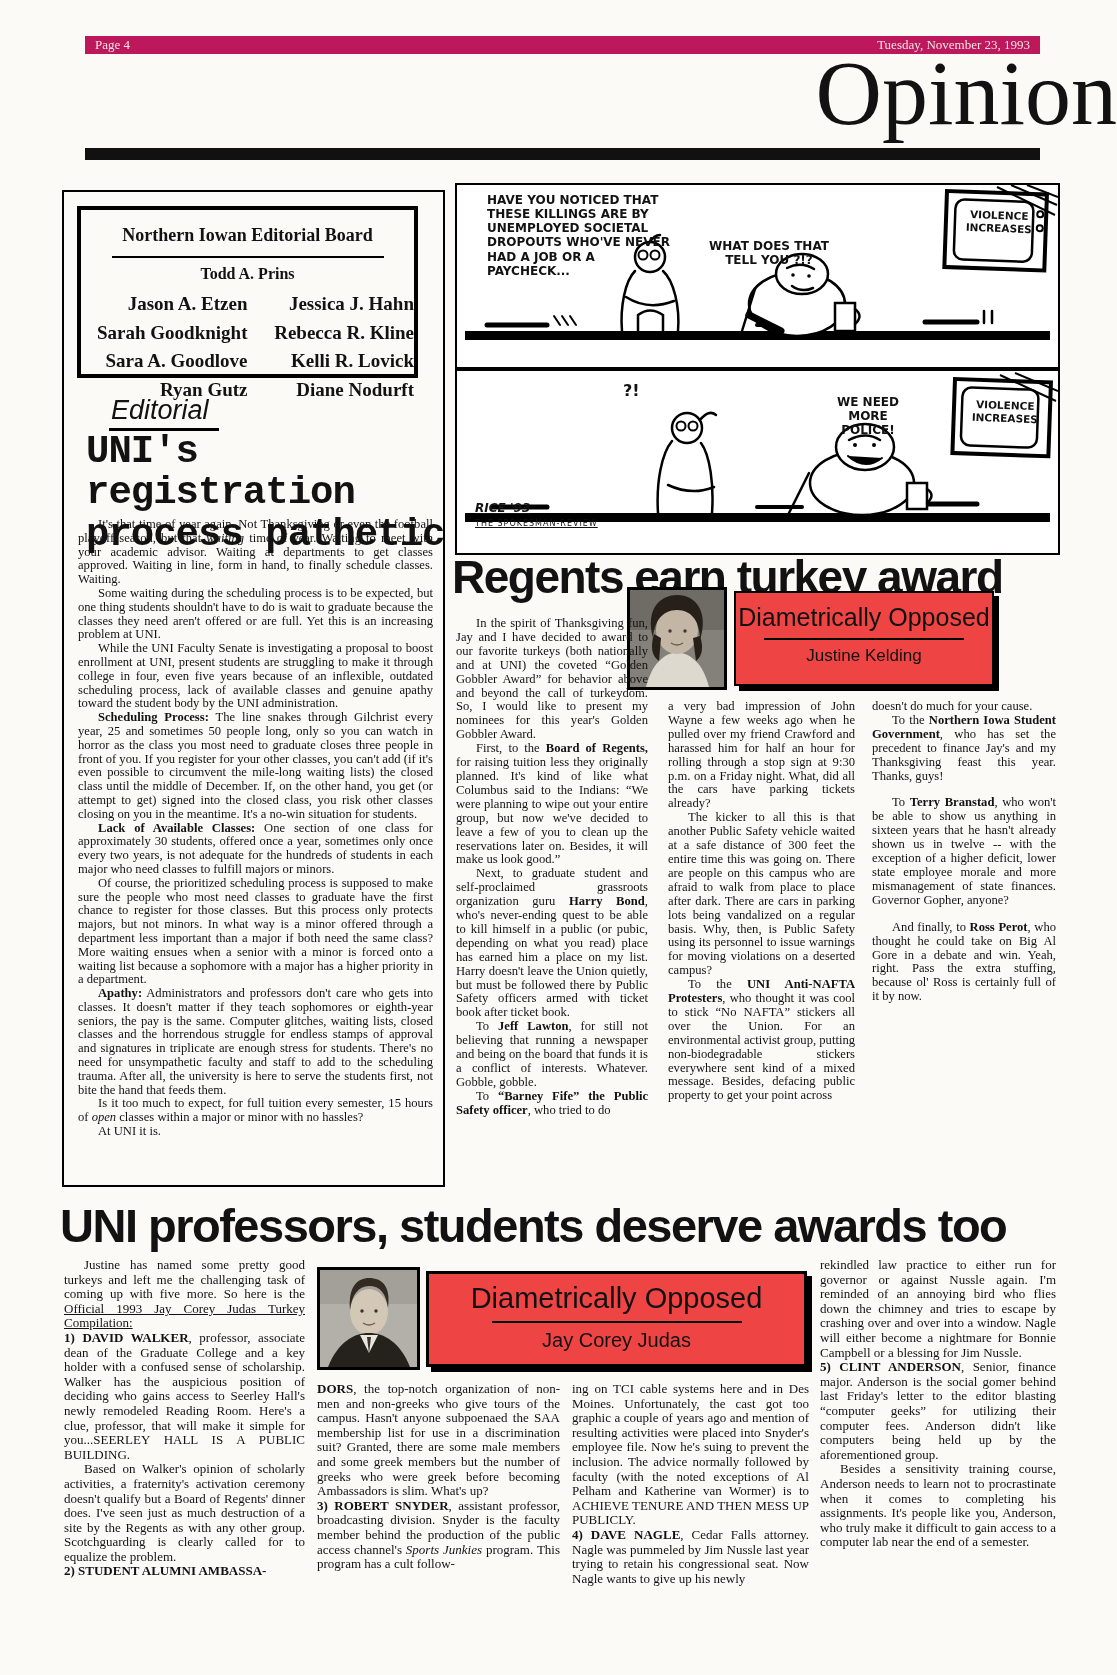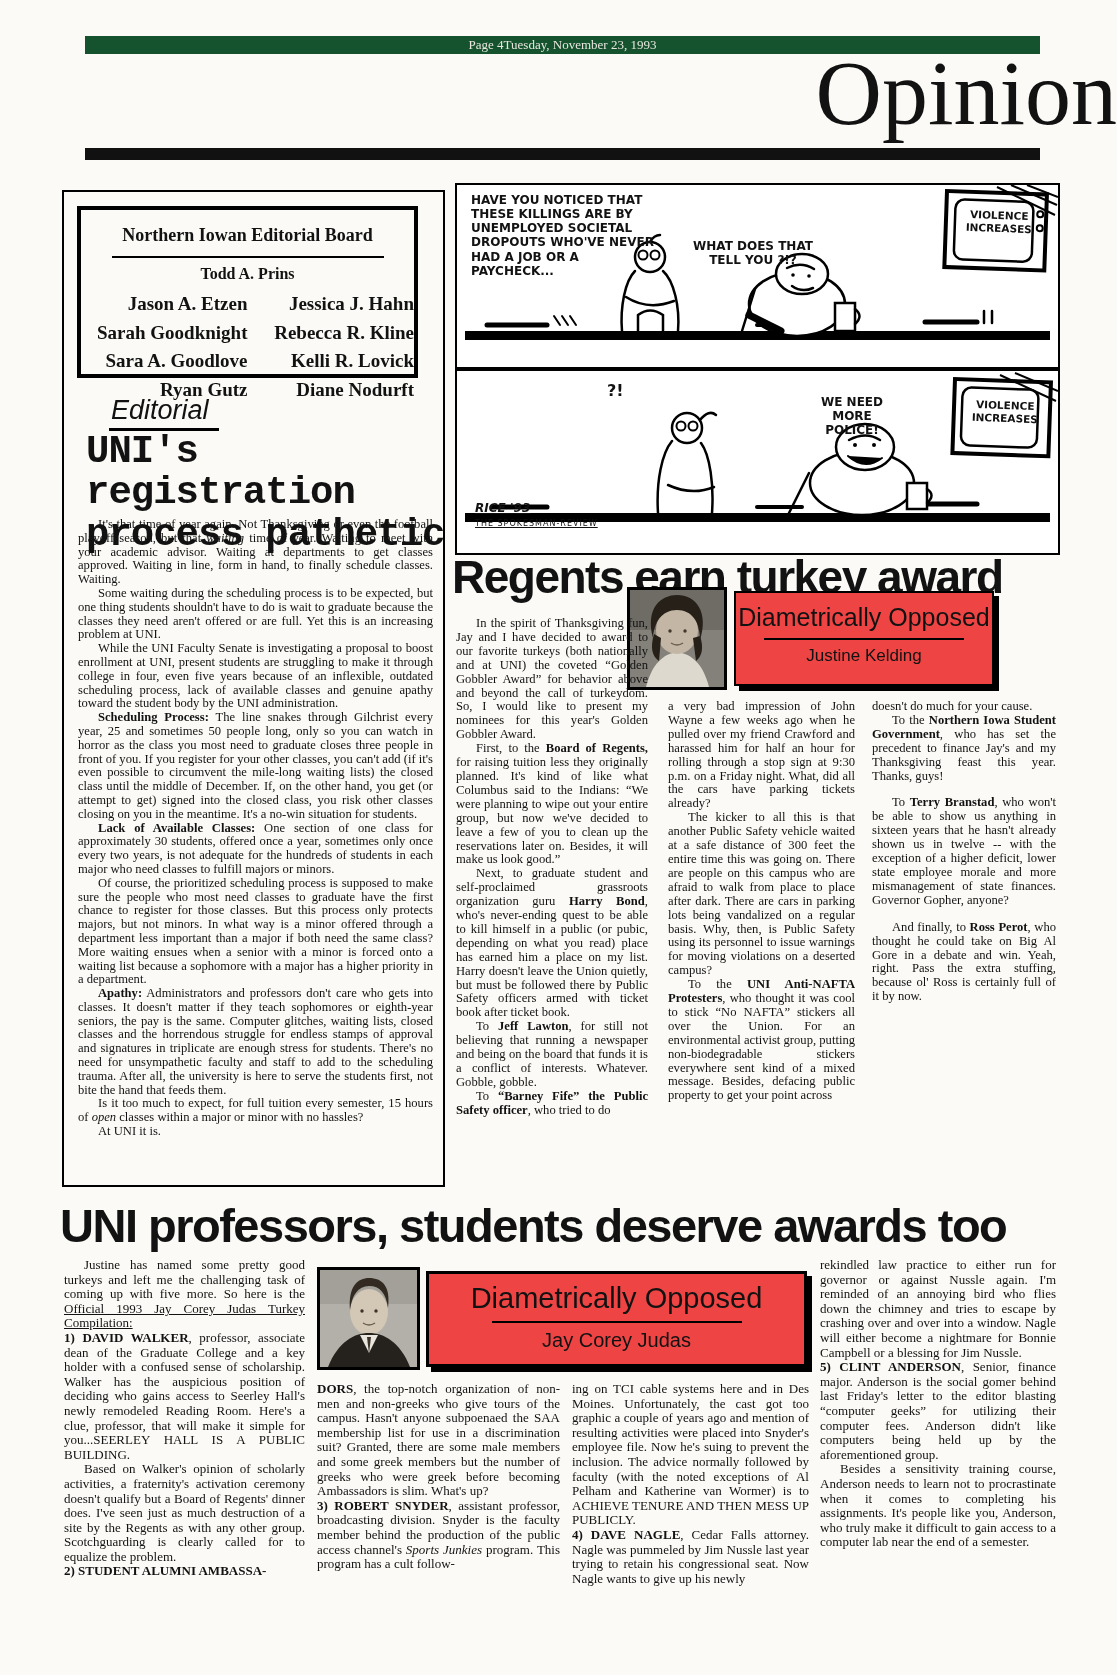--- a/index.html
+++ b/index.html
@@ -1,21 +1,21 @@
 <!DOCTYPE html>
 <html><head>
 <meta charset="utf-8">
 <style>
   html,body{margin:0;padding:0;background:#dddbd5;}
   .page{position:relative;width:1117px;height:1675px;margin:0 auto;background:#fbfaf6;
         font-family:"Liberation Serif",serif;color:#121212;overflow:hidden;}
 
   
-  .topbar{position:absolute;left:85px;top:36px;width:955px;height:18px;background:#14532d;
-          color:#e9e7e0;display:flex;justify-content:center;align-items:center;
+  .topbar{position:absolute;left:85px;top:36px;width:955px;height:18px;background:#be185d;
+          color:#e9e7e0;display:flex;justify-content:space-between;align-items:center;
           padding:0 10px;box-sizing:border-box;font-size:13px;}
   .masthead{position:absolute;left:0;top:50px;width:100%;text-align:right;
             font-size:92px;line-height:.95;font-family:"Liberation Serif",serif;}
   .masthead-rule{position:absolute;left:85px;top:148px;width:955px;height:12px;background:#111;}
 
   
   .ed-box{position:absolute;left:62px;top:190px;width:383px;height:997px;
           border:2px solid #000;box-sizing:border-box;}
   .board-box{position:absolute;left:13px;top:14px;width:341px;height:172px;
              border:4px solid #000;box-sizing:border-box;text-align:center;}
@@ -38,21 +38,21 @@
   .newsbody p.gap{margin-top:13px;}
   .seg-b{font-weight:bold;}
   .seg-i{font-style:italic;}
   .seg-u{text-decoration:underline;}
 
   
   .cartoon{position:absolute;left:455px;top:183px;width:605px;height:372px;
            border:2px solid #000;box-sizing:border-box;background:#fff;}
   .cartoon svg{position:absolute;left:0;top:0;}
   .sp{position:absolute;font-family:"DejaVu Sans",sans-serif;font-weight:bold;
-      font-size:12px;line-height:1.18;white-space:pre-line;}
+      font-size:12px;line-height:1.18;white-space:pre-line;margin-left:16px;}
   .sp1{left:14px;top:8px;}
   .sp2{left:236px;top:54px;text-align:center;}
   .sp3{left:150px;top:197px;font-size:16px;}
   .sp4{left:364px;top:210px;text-align:center;}
   .tvtext{position:absolute;font-family:"DejaVu Sans",sans-serif;font-weight:bold;
           font-size:10.5px;line-height:1.25;text-align:center;white-space:pre-line;
           transform:rotate(2deg);}
   .tv1{left:500px;top:24px;width:84px;}
   .tv2{left:508px;top:214px;width:80px;}
   .sig{position:absolute;left:18px;top:316px;font-family:"DejaVu Sans",sans-serif;

